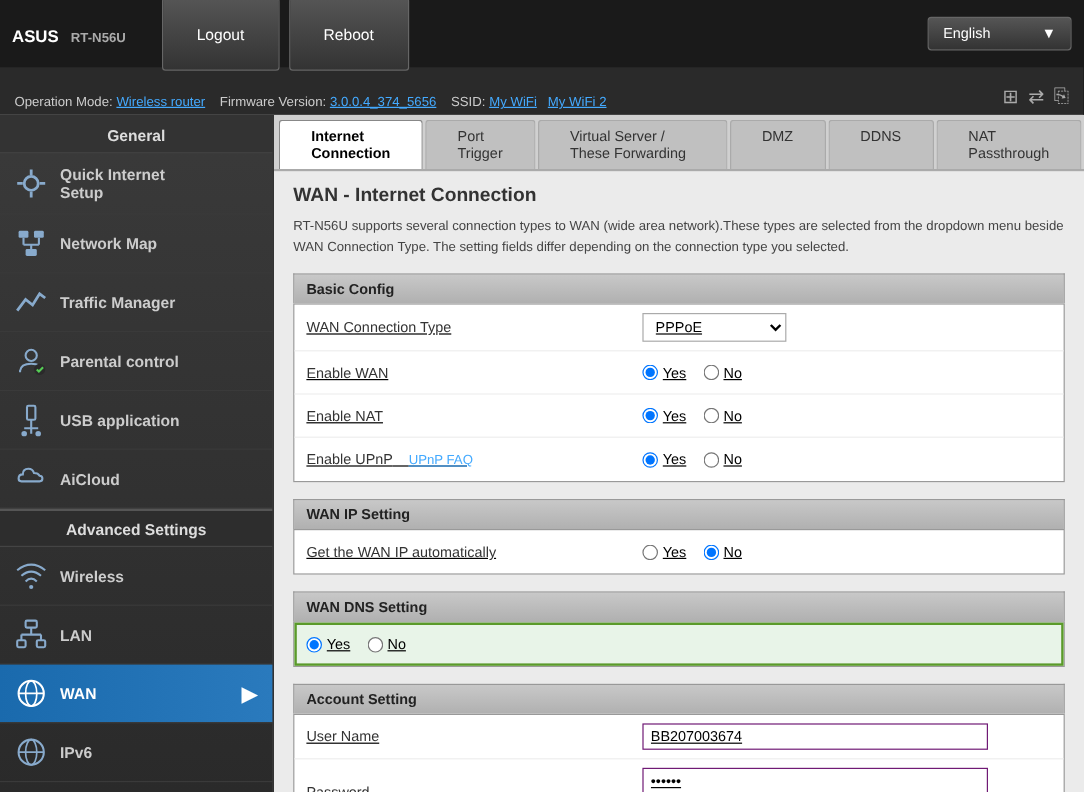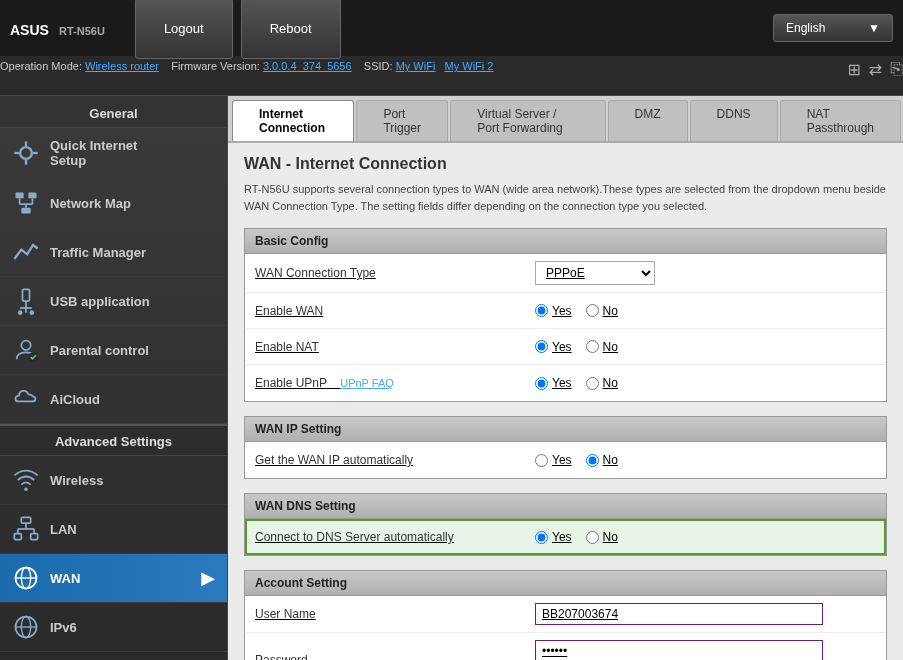--- a/index.html
+++ b/index.html
@@ -7,21 +7,21 @@
 
     
     .top-bar { display: flex; align-items: center; background: #1a1a1a; height: 56px; padding: 0 10px; }
     .logo { color: #00aaff; font-size: 22px; font-weight: bold; font-style: italic; margin-right: 10px; }
     .logo span { color: white; font-style: normal; font-size: 14px; }
     .top-buttons { display: flex; gap: 8px; margin-left: 20px; }
     .top-btn { background: linear-gradient(to bottom, #555, #333); color: white; border: 1px solid #666; padding: 22px 28px; cursor: pointer; border-radius: 3px; font-size: 13px; }
     .lang-select { margin-left: auto; display: flex; align-items: center; background: linear-gradient(to bottom, #555, #333); border: 1px solid #666; color: white; padding: 6px 12px; cursor: pointer; border-radius: 3px; min-width: 120px; justify-content: space-between; }
 
     
-    .info-bar { background: #2a2a2a; padding: 4px 0; display: flex; align-items: flex-start; gap: 20px; border-bottom: 1px solid #444; height: 40px; }
+    .info-bar { background: #2a2a2a; padding: 4px 12px; display: flex; align-items: flex-end; gap: 20px; border-bottom: 1px solid #444; height: 40px; }
     .info-bar-text { color: #ccc; font-size: 11px; }
     .info-bar-text a { color: #4af; text-decoration: underline; cursor: pointer; }
     .info-icons { margin-left: auto; display: flex; gap: 8px; }
     .info-icon { color: #aaa; cursor: pointer; font-size: 16px; }
 
     
     .main-layout { display: flex; height: calc(660px - 56px - 40px); }
 
     
     .sidebar { width: 228px; background: linear-gradient(to bottom, #3a3a3a, #2a2a2a); border-right: 1px solid #444; flex-shrink: 0; overflow-y: auto; }
@@ -151,40 +151,40 @@
         <svg viewBox="0 0 24 24">
             <polyline points="2,18 8,10 13,14 18,6 22,9" fill="none" stroke="#88aacc" stroke-width="2"></polyline>
           </svg>
       </div>
       <span class="label">Traffic Manager</span>
     </div>
 
     <div class="sidebar-item">
       <div class="icon">
         <svg viewBox="0 0 24 24">
+            <circle cx="12" cy="8" r="4" fill="none" stroke="#88aacc" stroke-width="1.5"></circle>
+            <path d="M4 20 Q4 14 12 14 Q20 14 20 20" fill="none" stroke="#88aacc" stroke-width="1.5"></path>
+            <circle cx="18" cy="18" r="4" fill="#2a2a2a"></circle>
+            <path d="M16 18 l1.5 1.5 l3-3" stroke="#5c5" stroke-width="1.5" fill="none"></path>
+          </svg>
+      </div>
+      <span class="label">Parental control</span>
+    </div>
+
+    <div class="sidebar-item">
+      <div class="icon">
+        <svg viewBox="0 0 24 24">
             <rect x="9" y="2" width="6" height="10" rx="1" fill="none" stroke="#88aacc" stroke-width="1.5"></rect>
             <line x1="12" y1="12" x2="12" y2="22" stroke="#88aacc" stroke-width="1.5"></line>
             <line x1="7" y1="18" x2="17" y2="18" stroke="#88aacc" stroke-width="1.5"></line>
             <circle cx="17" cy="22" r="2" fill="#88aacc"></circle>
             <circle cx="7" cy="22" r="2" fill="#88aacc"></circle>
           </svg>
       </div>
       <span class="label">USB application</span>
-    </div>
-
-    <div class="sidebar-item">
-      <div class="icon">
-        <svg viewBox="0 0 24 24">
-            <circle cx="12" cy="8" r="4" fill="none" stroke="#88aacc" stroke-width="1.5"></circle>
-            <path d="M4 20 Q4 14 12 14 Q20 14 20 20" fill="none" stroke="#88aacc" stroke-width="1.5"></path>
-            <circle cx="18" cy="18" r="4" fill="#2a2a2a"></circle>
-            <path d="M16 18 l1.5 1.5 l3-3" stroke="#5c5" stroke-width="1.5" fill="none"></path>
-          </svg>
-      </div>
-      <span class="label">Parental control</span>
     </div>
 
     <div class="sidebar-item">
       <div class="icon">
         <svg viewBox="0 0 24 24">
             <path d="M5 14 Q3 14 3 12 Q3 9 6 9 Q6 5 10 5 Q13 5 14 8 Q17 8 18 10 Q20 10 20 12 Q20 14 18 14 Z" fill="none" stroke="#88aacc" stroke-width="1.5"></path>
           </svg>
       </div>
       <span class="label">AiCloud</span>
     </div>
@@ -245,21 +245,21 @@
       
       
     </div>
   </div>
 
   <div class="content-area">
 
     <div class="tabs">
       <div class="tab active">Internet Connection</div>
       <div class="tab">Port Trigger</div>
-      <div class="tab">Virtual Server / Port Forwarding</div>
+      <div class="tab">Virtual Server / These Forwarding</div>
       <div class="tab">DMZ</div>
       <div class="tab">DDNS</div>
       <div class="tab">NAT Passthrough</div>
     </div>
 
     <div class="content-body">
 
       <div class="page-title">WAN - Internet Connection</div>
       <div class="page-desc">RT-N56U supports several connection types to WAN (wide area network).These types are selected from the dropdown menu beside WAN Connection Type. The setting fields differ depending on the connection type you selected.</div>
 
@@ -331,21 +331,20 @@
               <input type="radio" name="get_wan_ip" checked="" style="">
               <span>No</span>
             </label>
           </div>
         </div>
       </div>
 
       <div class="section-header">WAN DNS Setting</div>
       <div class="section-body">
         <div class="form-row highlighted">
-          <div class="form-label">Connect to DNS Server automatically</div>
           <div class="form-control radio-group">
             <label class="radio-option">
               <input type="radio" name="connect_dns" checked="" style="">
               <span>Yes</span>
             </label>
             <label class="radio-option">
               <input type="radio" name="connect_dns" style="">
               <span>No</span>
             </label>
           </div>

